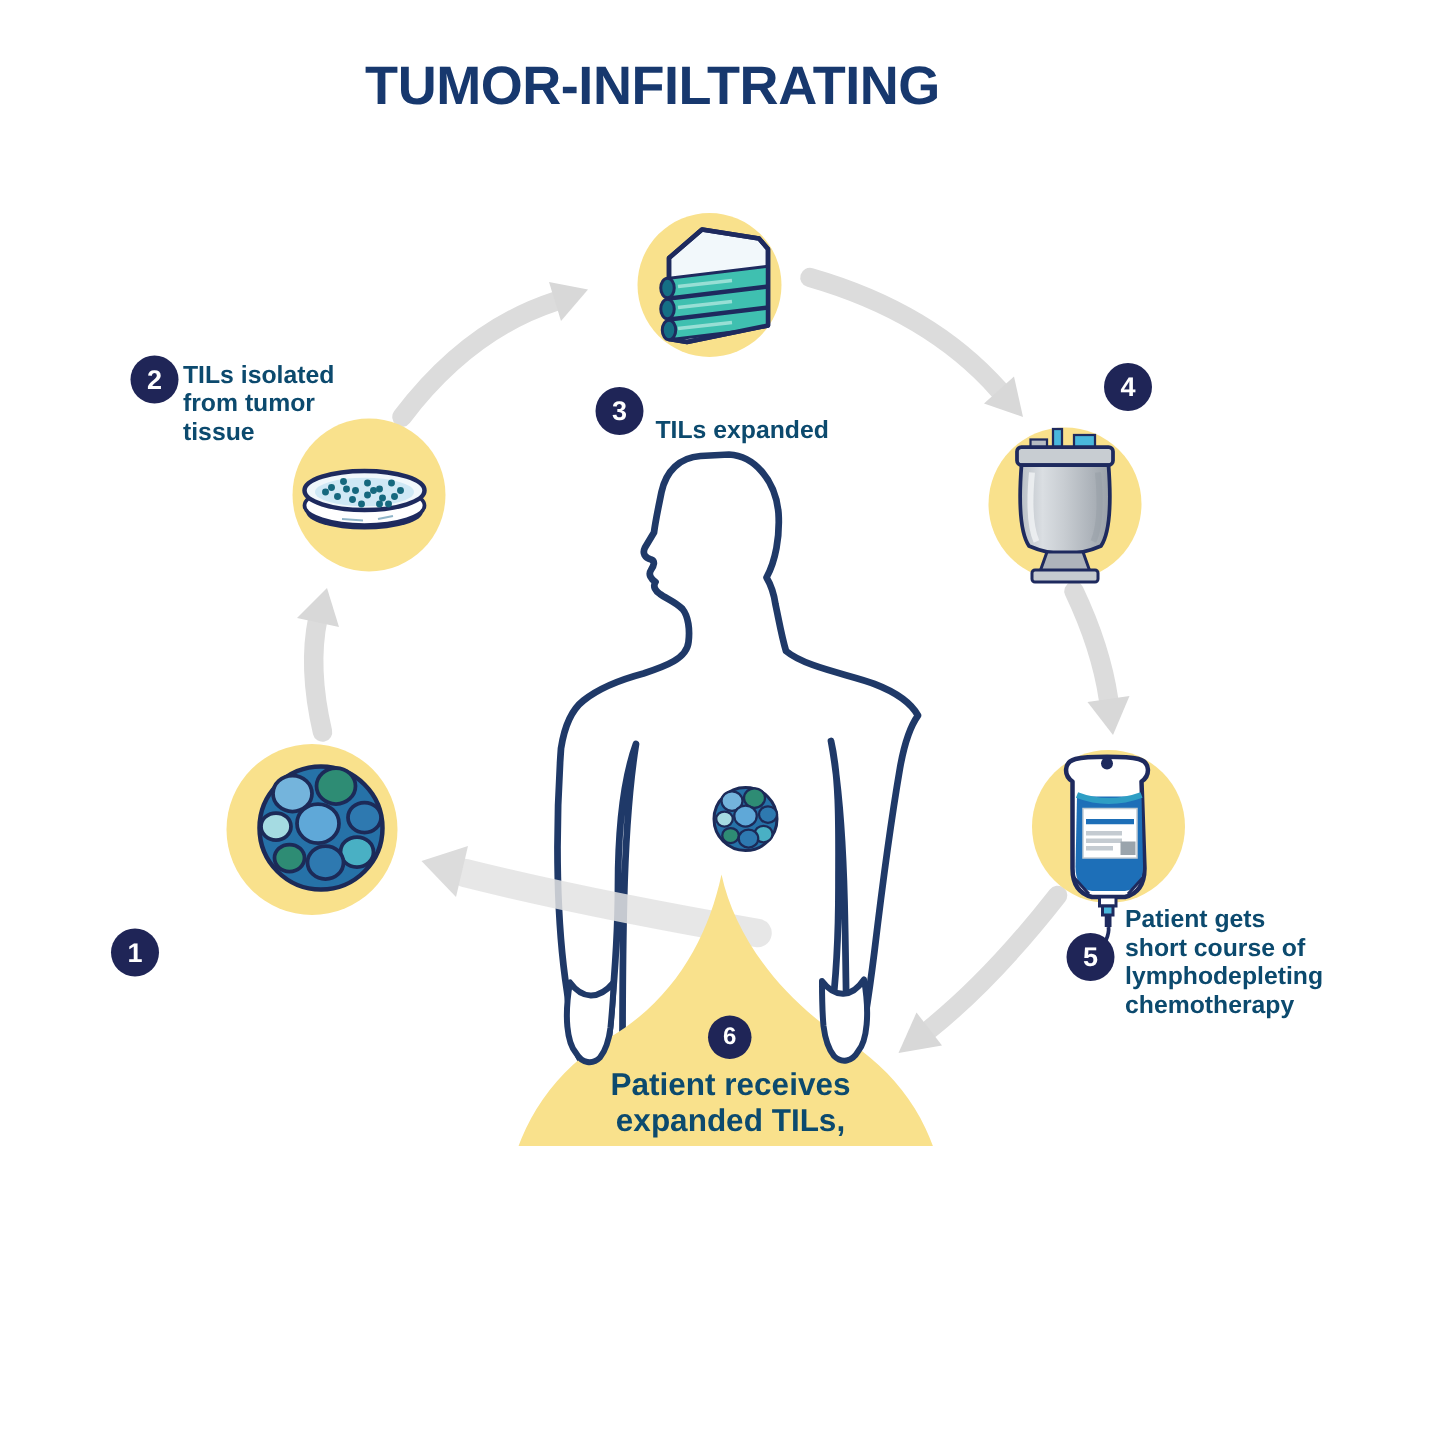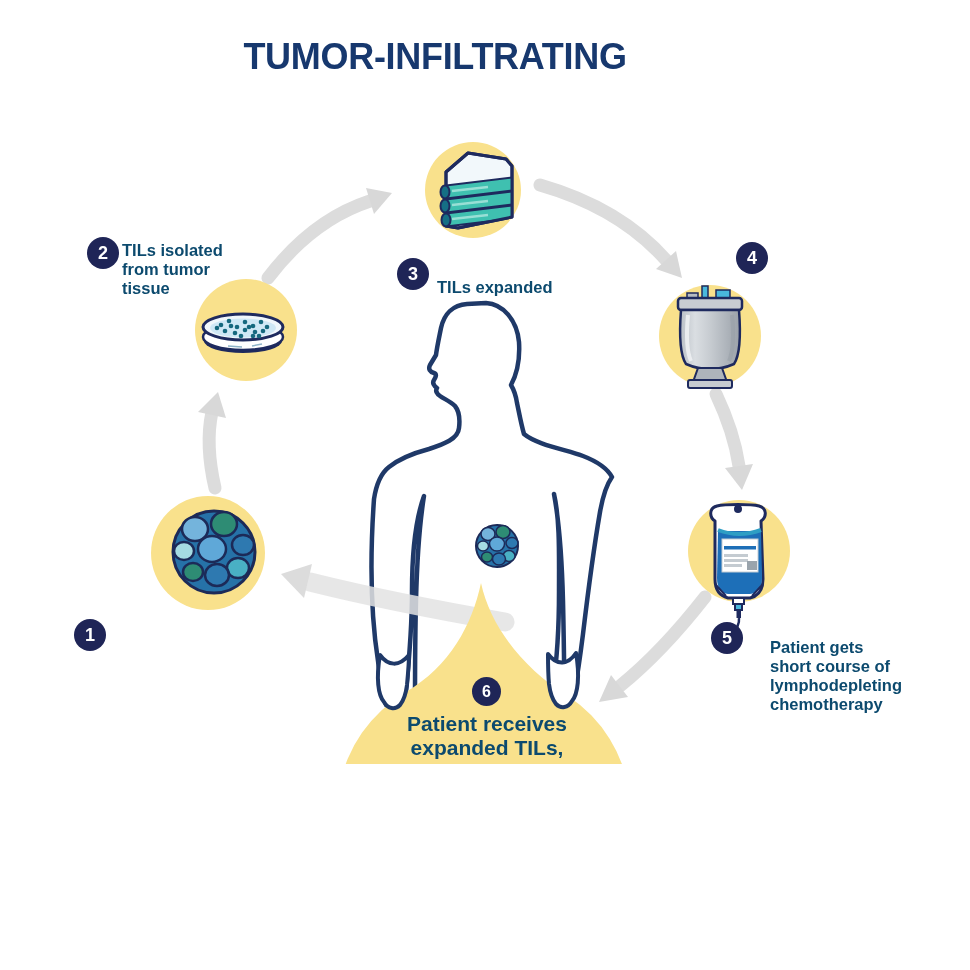--- a/index.html
+++ b/index.html
@@ -273,21 +273,21 @@
 <div class="badge" style="left:87px;top:237px;">2</div>
 <div class="badge" style="left:397px;top:258px;">3</div>
 <div class="badge" style="left:736px;top:242px;">4</div>
 <div class="badge" style="left:711px;top:622px;">5</div>
 <div class="badge small" style="left:472px;top:677px;">6</div>
 
 <div class="lbl" style="left:122px;top:241px;">TILs isolated
 from tumor
 tissue</div>
 <div class="lbl" style="left:437px;top:278px;">TILs expanded</div>
-<div class="lbl" style="left:750px;top:638px;margin-left:20px;">Patient gets
+<div class="lbl" style="left:750px;top:604px;">Patient gets
 short course of
 lymphodepleting
 chemotherapy</div>
 <div class="lbl center" style="left:357px;top:712px;width:260px;font-size:21px;">Patient receives
 expanded TILs,
 followed by several
 infusions of IL-2</div>
 
 <div class="il2">IL-2</div>
 

